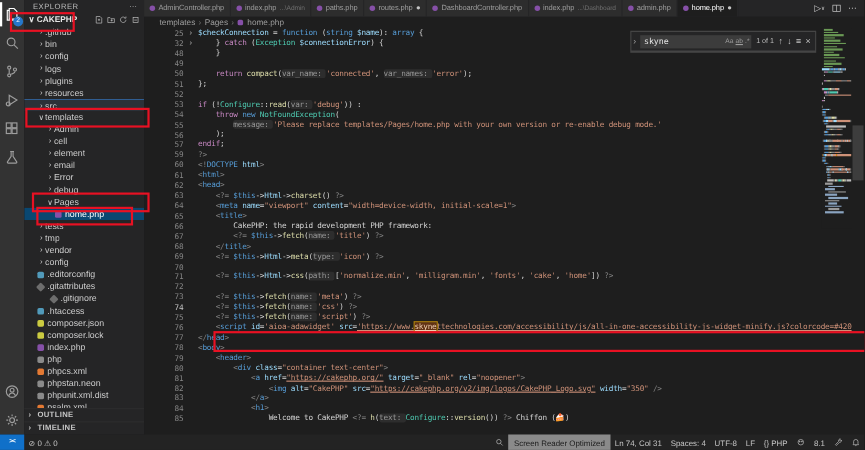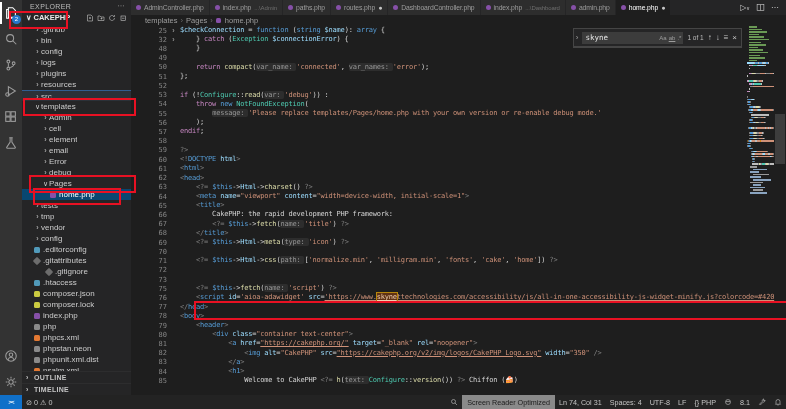--- a/index.html
+++ b/index.html
@@ -446,97 +446,98 @@
               <span class="ln">56</span>
               <span class="fold"></span>
               <span class="ct"><span class="tk-p">    );</span></span>
             </div>
             <div class="cl">
               <span class="ln">57</span>
               <span class="fold"></span>
               <span class="ct"><span class="tk-c">endif</span><span class="tk-p">;</span></span>
             </div>
             <div class="cl">
-              <span class="ln">58</span>
+              <span class="ln">59</span>
+              <span class="fold"></span>
+              <span class="ct"><span class="tk-g">?&gt;</span></span>
+            </div>
+            <div class="cl">
+              <span class="ln">60</span>
+              <span class="fold"></span>
+              <span class="ct"><span class="tk-g">&lt;!</span><span class="tk-k">DOCTYPE</span><span class="tk-p"> </span><span class="tk-v">html</span><span class="tk-g">&gt;</span></span>
+            </div>
+            <div class="cl">
+              <span class="ln">61</span>
+              <span class="fold"></span>
+              <span class="ct"><span class="tk-g">&lt;</span><span class="tk-k">html</span><span class="tk-g">&gt;</span></span>
+            </div>
+            <div class="cl">
+              <span class="ln">62</span>
+              <span class="fold"></span>
+              <span class="ct"><span class="tk-g">&lt;</span><span class="tk-k">head</span><span class="tk-g">&gt;</span></span>
+            </div>
+            <div class="cl">
+              <span class="ln">63</span>
+              <span class="fold"></span>
+              <span class="ct"><span class="tk-p">    </span><span class="tk-g">&lt;?= </span><span class="tk-k">$this</span><span class="tk-p">-&gt;</span><span class="tk-v">Html</span><span class="tk-p">-&gt;</span><span class="tk-f">charset</span><span class="tk-p">() </span><span class="tk-g">?&gt;</span></span>
+            </div>
+            <div class="cl">
+              <span class="ln">64</span>
+              <span class="fold"></span>
+              <span class="ct"><span class="tk-p">    </span><span class="tk-g">&lt;</span><span class="tk-k">meta</span><span class="tk-p"> </span><span class="tk-v">name</span><span class="tk-p">=</span><span class="tk-s">"viewport"</span><span class="tk-p"> </span><span class="tk-v">content</span><span class="tk-p">=</span><span class="tk-s">"width=device-width, initial-scale=1"</span><span class="tk-g">&gt;</span></span>
+            </div>
+            <div class="cl">
+              <span class="ln">65</span>
+              <span class="fold"></span>
+              <span class="ct"><span class="tk-p">    </span><span class="tk-g">&lt;</span><span class="tk-k">title</span><span class="tk-g">&gt;</span></span>
+            </div>
+            <div class="cl">
+              <span class="ln">66</span>
+              <span class="fold"></span>
+              <span class="ct"><span class="tk-p">        CakePHP: the rapid development PHP framework:</span></span>
+            </div>
+            <div class="cl">
+              <span class="ln">67</span>
+              <span class="fold"></span>
+              <span class="ct"><span class="tk-p">        </span><span class="tk-g">&lt;?= </span><span class="tk-k">$this</span><span class="tk-p">-&gt;</span><span class="tk-f">fetch</span><span class="tk-p">(</span><span class="tk-h">name: </span><span class="tk-s">'title'</span><span class="tk-p">) </span><span class="tk-g">?&gt;</span></span>
+            </div>
+            <div class="cl">
+              <span class="ln">68</span>
+              <span class="fold"></span>
+              <span class="ct"><span class="tk-p">    </span><span class="tk-g">&lt;/</span><span class="tk-k">title</span><span class="tk-g">&gt;</span></span>
+            </div>
+            <div class="cl">
+              <span class="ln">69</span>
+              <span class="fold"></span>
+              <span class="ct"><span class="tk-p">    </span><span class="tk-g">&lt;?= </span><span class="tk-k">$this</span><span class="tk-p">-&gt;</span><span class="tk-v">Html</span><span class="tk-p">-&gt;</span><span class="tk-f">meta</span><span class="tk-p">(</span><span class="tk-h">type: </span><span class="tk-s">'icon'</span><span class="tk-p">) </span><span class="tk-g">?&gt;</span></span>
+            </div>
+            <div class="cl">
+              <span class="ln">70</span>
               <span class="fold"></span>
               <span class="ct"></span>
             </div>
             <div class="cl">
-              <span class="ln">59</span>
-              <span class="fold"></span>
-              <span class="ct"><span class="tk-g">?&gt;</span></span>
-            </div>
-            <div class="cl">
-              <span class="ln">60</span>
-              <span class="fold"></span>
-              <span class="ct"><span class="tk-g">&lt;!</span><span class="tk-k">DOCTYPE</span><span class="tk-p"> </span><span class="tk-v">html</span><span class="tk-g">&gt;</span></span>
-            </div>
-            <div class="cl">
-              <span class="ln">61</span>
-              <span class="fold"></span>
-              <span class="ct"><span class="tk-g">&lt;</span><span class="tk-k">html</span><span class="tk-g">&gt;</span></span>
-            </div>
-            <div class="cl">
-              <span class="ln">62</span>
-              <span class="fold"></span>
-              <span class="ct"><span class="tk-g">&lt;</span><span class="tk-k">head</span><span class="tk-g">&gt;</span></span>
-            </div>
-            <div class="cl">
-              <span class="ln">63</span>
-              <span class="fold"></span>
-              <span class="ct"><span class="tk-p">    </span><span class="tk-g">&lt;?= </span><span class="tk-k">$this</span><span class="tk-p">-&gt;</span><span class="tk-v">Html</span><span class="tk-p">-&gt;</span><span class="tk-f">charset</span><span class="tk-p">() </span><span class="tk-g">?&gt;</span></span>
-            </div>
-            <div class="cl">
-              <span class="ln">64</span>
-              <span class="fold"></span>
-              <span class="ct"><span class="tk-p">    </span><span class="tk-g">&lt;</span><span class="tk-k">meta</span><span class="tk-p"> </span><span class="tk-v">name</span><span class="tk-p">=</span><span class="tk-s">"viewport"</span><span class="tk-p"> </span><span class="tk-v">content</span><span class="tk-p">=</span><span class="tk-s">"width=device-width, initial-scale=1"</span><span class="tk-g">&gt;</span></span>
-            </div>
-            <div class="cl">
-              <span class="ln">65</span>
-              <span class="fold"></span>
-              <span class="ct"><span class="tk-p">    </span><span class="tk-g">&lt;</span><span class="tk-k">title</span><span class="tk-g">&gt;</span></span>
-            </div>
-            <div class="cl">
-              <span class="ln">66</span>
-              <span class="fold"></span>
-              <span class="ct"><span class="tk-p">        CakePHP: the rapid development PHP framework:</span></span>
-            </div>
-            <div class="cl">
-              <span class="ln">67</span>
-              <span class="fold"></span>
-              <span class="ct"><span class="tk-p">        </span><span class="tk-g">&lt;?= </span><span class="tk-k">$this</span><span class="tk-p">-&gt;</span><span class="tk-f">fetch</span><span class="tk-p">(</span><span class="tk-h">name: </span><span class="tk-s">'title'</span><span class="tk-p">) </span><span class="tk-g">?&gt;</span></span>
-            </div>
-            <div class="cl">
-              <span class="ln">68</span>
-              <span class="fold"></span>
-              <span class="ct"><span class="tk-p">    </span><span class="tk-g">&lt;/</span><span class="tk-k">title</span><span class="tk-g">&gt;</span></span>
-            </div>
-            <div class="cl">
-              <span class="ln">69</span>
-              <span class="fold"></span>
-              <span class="ct"><span class="tk-p">    </span><span class="tk-g">&lt;?= </span><span class="tk-k">$this</span><span class="tk-p">-&gt;</span><span class="tk-v">Html</span><span class="tk-p">-&gt;</span><span class="tk-f">meta</span><span class="tk-p">(</span><span class="tk-h">type: </span><span class="tk-s">'icon'</span><span class="tk-p">) </span><span class="tk-g">?&gt;</span></span>
-            </div>
-            <div class="cl">
-              <span class="ln">70</span>
+              <span class="ln">71</span>
+              <span class="fold"></span>
+              <span class="ct"><span class="tk-p">    </span><span class="tk-g">&lt;?= </span><span class="tk-k">$this</span><span class="tk-p">-&gt;</span><span class="tk-v">Html</span><span class="tk-p">-&gt;</span><span class="tk-f">css</span><span class="tk-p">(</span><span class="tk-h">path: </span><span class="tk-p">[</span><span class="tk-s">'normalize.min'</span><span class="tk-p">, </span><span class="tk-s">'milligram.min'</span><span class="tk-p">, </span><span class="tk-s">'fonts'</span><span class="tk-p">, </span><span class="tk-s">'cake'</span><span class="tk-p">, </span><span class="tk-s">'home'</span><span class="tk-p">]) </span><span class="tk-g">?&gt;</span></span>
+            </div>
+            <div class="cl">
+              <span class="ln">72</span>
               <span class="fold"></span>
               <span class="ct"></span>
             </div>
             <div class="cl">
-              <span class="ln">71</span>
-              <span class="fold"></span>
-              <span class="ct"><span class="tk-p">    </span><span class="tk-g">&lt;?= </span><span class="tk-k">$this</span><span class="tk-p">-&gt;</span><span class="tk-v">Html</span><span class="tk-p">-&gt;</span><span class="tk-f">css</span><span class="tk-p">(</span><span class="tk-h">path: </span><span class="tk-p">[</span><span class="tk-s">'normalize.min'</span><span class="tk-p">, </span><span class="tk-s">'milligram.min'</span><span class="tk-p">, </span><span class="tk-s">'fonts'</span><span class="tk-p">, </span><span class="tk-s">'cake'</span><span class="tk-p">, </span><span class="tk-s">'home'</span><span class="tk-p">]) </span><span class="tk-g">?&gt;</span></span>
-            </div>
-            <div class="cl">
-              <span class="ln">72</span>
-              <span class="fold"></span>
-              <span class="ct"></span>
-            </div>
-            <div class="cl">
               <span class="ln">73</span>
               <span class="fold"></span>
+              <span class="ct"><span class="tk-p">    </span><span class="tk-g">&lt;?= </span><span class="tk-k">$this</span><span class="tk-p">-&gt;</span><span class="tk-f">fetch</span><span class="tk-p">(</span><span class="tk-h">name: </span><span class="tk-s">'meta'</span><span class="tk-p">) </span><span class="tk-g">?&gt;</span></span>
+            </div>
+            <div class="cl">
+              <span class="ln cur">74</span>
+              <span class="fold"></span>
+              <span class="ct"><span class="tk-p">    </span><span class="tk-g">&lt;?= </span><span class="tk-k">$this</span><span class="tk-p">-&gt;</span><span class="tk-f">fetch</span><span class="tk-p">(</span><span class="tk-h">name: </span><span class="tk-s">'css'</span><span class="tk-p">) </span><span class="tk-g">?&gt;</span></span>
             </div>
             <div class="cl">
               <span class="ln">75</span>
               <span class="fold"></span>
               <span class="ct"><span class="tk-p">    </span><span class="tk-g">&lt;?= </span><span class="tk-k">$this</span><span class="tk-p">-&gt;</span><span class="tk-f">fetch</span><span class="tk-p">(</span><span class="tk-h">name: </span><span class="tk-s">'script'</span><span class="tk-p">) </span><span class="tk-g">?&gt;</span></span>
             </div>
             <div class="cl">
               <span class="ln">76</span>
               <span class="fold"></span>
               <span class="ct"><span class="tk-p">    </span><span class="tk-g">&lt;</span><span class="tk-k">script</span><span class="tk-p"> </span><span class="tk-v">id</span><span class="tk-p">=</span><span class="tk-s">'aioa-adawidget'</span><span class="tk-p"> </span><span class="tk-v">src</span><span class="tk-p">=</span><span class="tk-su">'https://www.</span><span class="tk-sm">skyne</span><span class="tk-su">ttechnologies.com/accessibility/js/all-in-one-accessibility-js-widget-minify.js?colorcode=#420</span></span>

